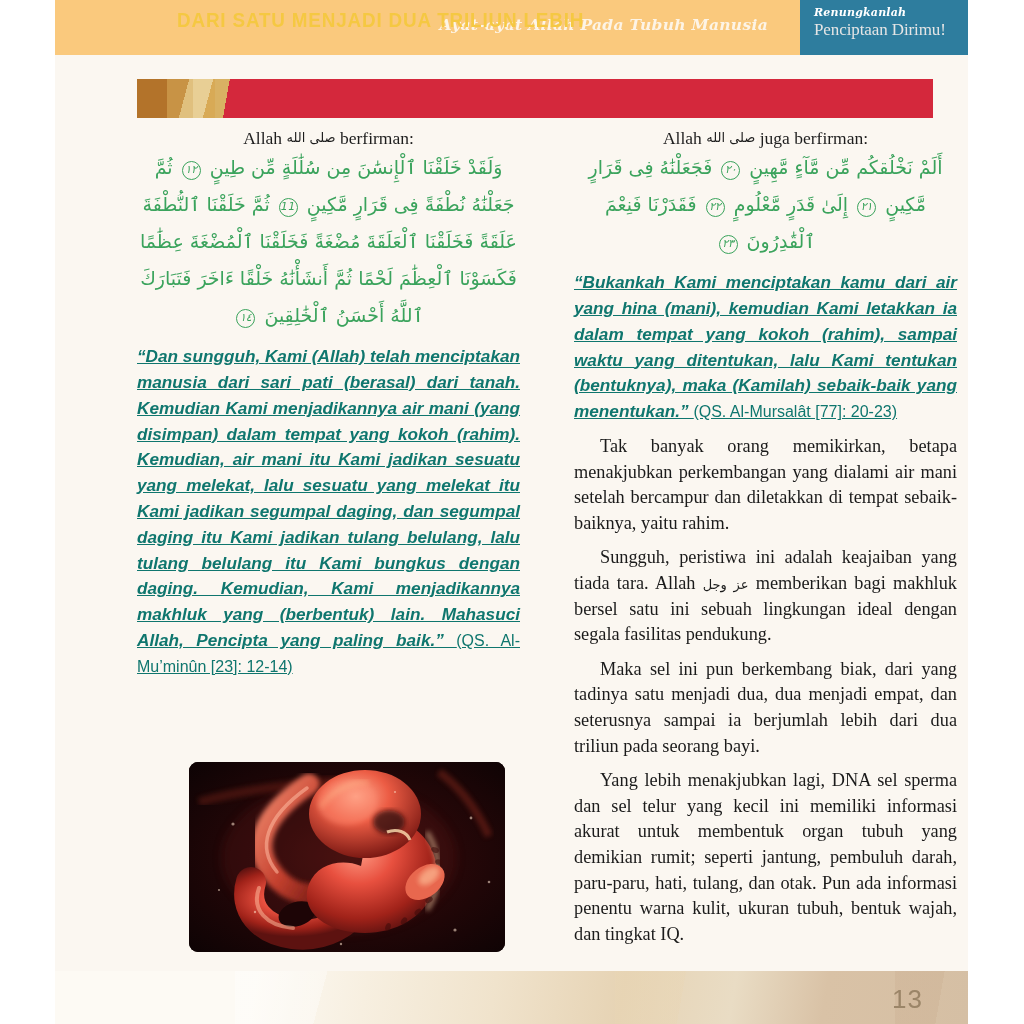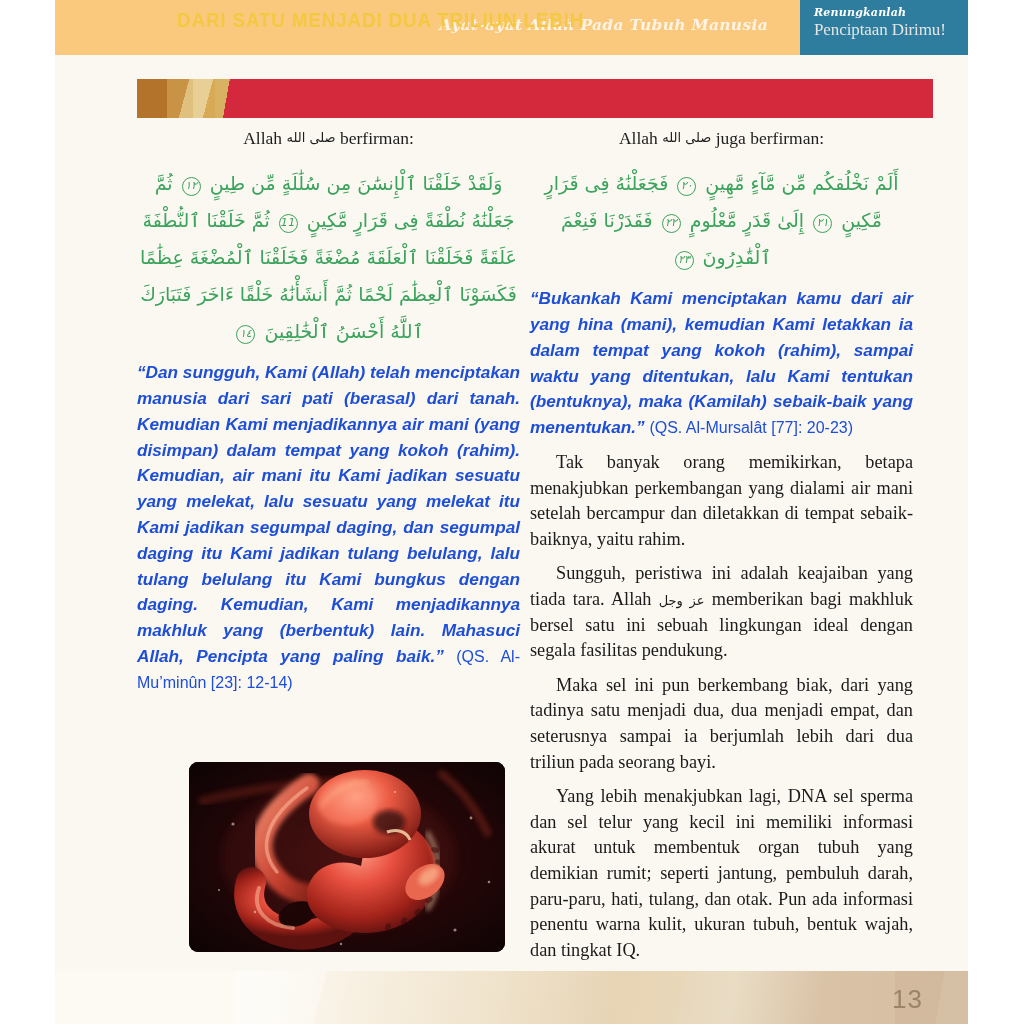--- a/index.html
+++ b/index.html
@@ -96,28 +96,28 @@
   
   #columns {
     position: absolute;
     left: 82px;
     top: 128px;
     width: 796px;
     height: 820px;
   }
   .col { position: absolute; top: 0; width: 383px; height: 820px; }
   #col-left  { left: 0; }
-  #col-right { left: 393px; }
+  #col-right { left: 437px; }
 
   .lead-in {
     font-family: "Liberation Serif", serif;
     font-size: 17.5px;
     color: #1d1d1d;
     text-align: center;
-    margin-bottom: 16px;
+    margin-bottom: 0;
     white-space: nowrap;
   }
   .lead-in .arabic-glyph {
     font-family: "DejaVu Sans", sans-serif;
     font-size: 13px;
     vertical-align: 2px;
   }
 
   .arabic-block {
     color: #3aa35c;
@@ -141,23 +141,24 @@
     vertical-align: 1px;
     font-style: italic;
   }
 
   .translation {
     font-family: "Liberation Sans", sans-serif;
     font-style: italic;
     font-weight: bold;
     font-size: 17.2px;
     line-height: 1.50;
-    color: #1d4ed8;
+    color: #0f766e;
     text-align: justify;
     margin-bottom: 4px;
+    text-decoration: underline;
   }
   .translation .cite {
     font-style: normal;
     font-weight: normal;
     font-family: "Liberation Sans", sans-serif;
     font-size: 16px;
   }
 
   .body-par {
     font-family: "Liberation Serif", serif;

